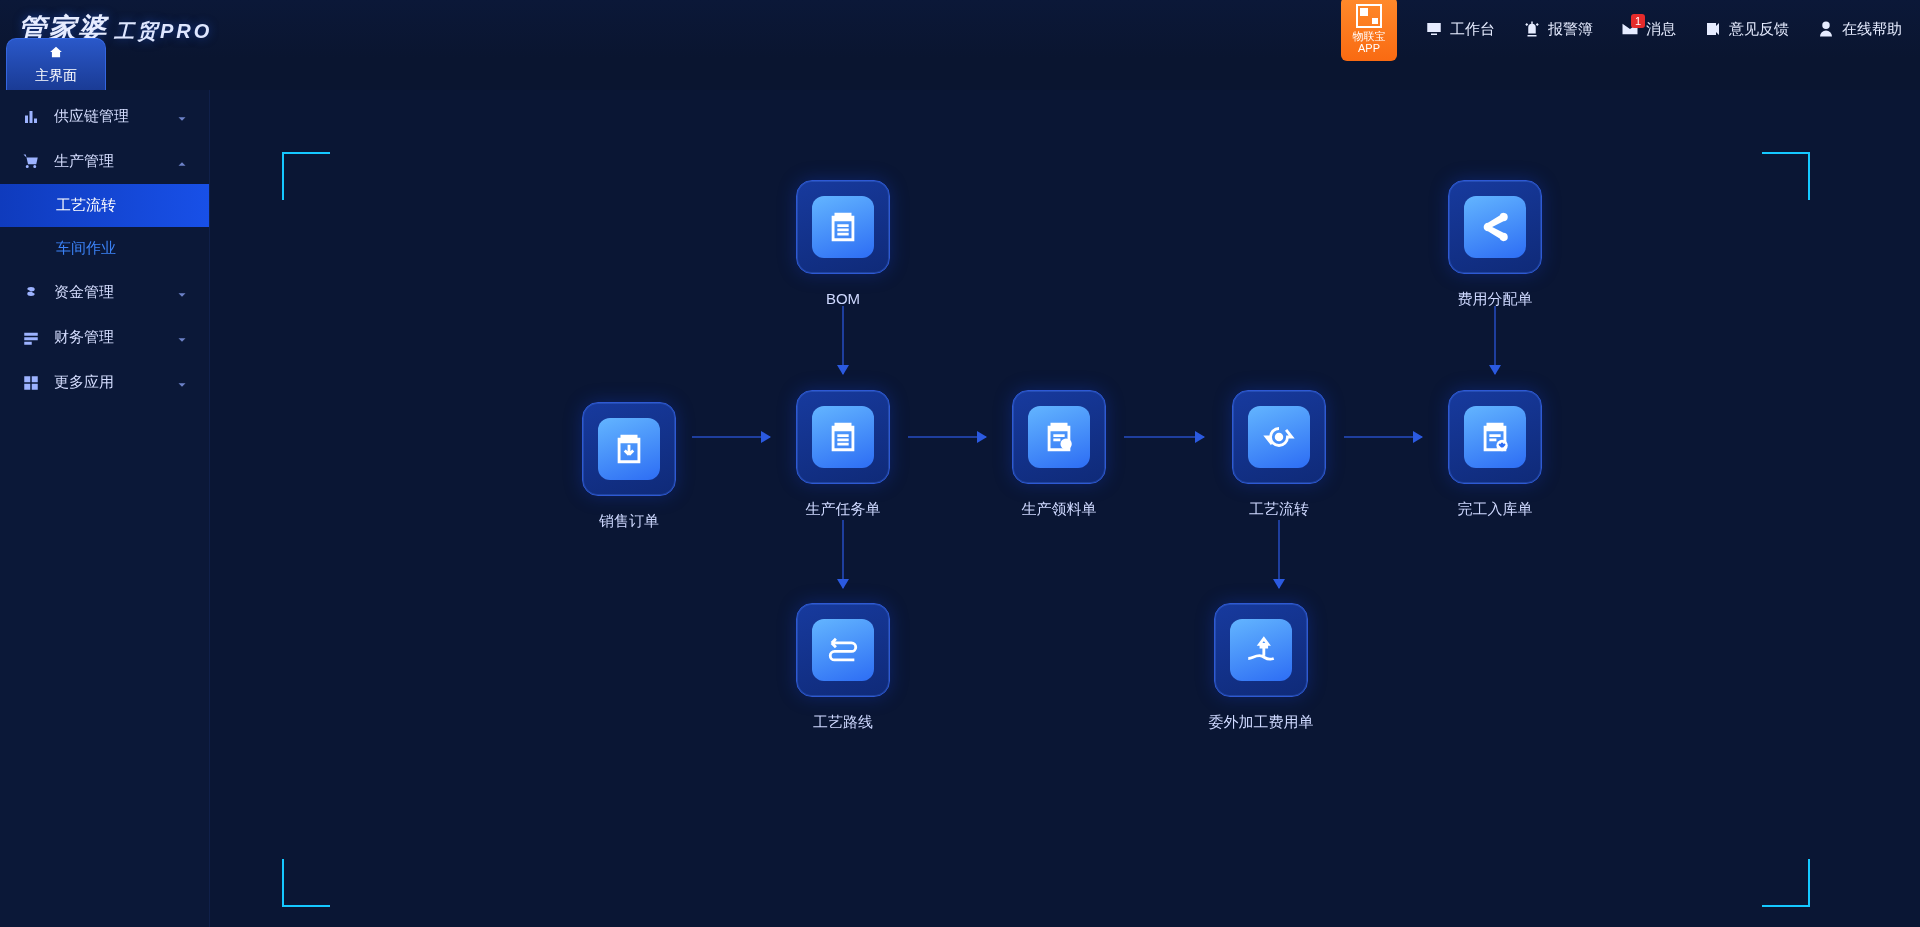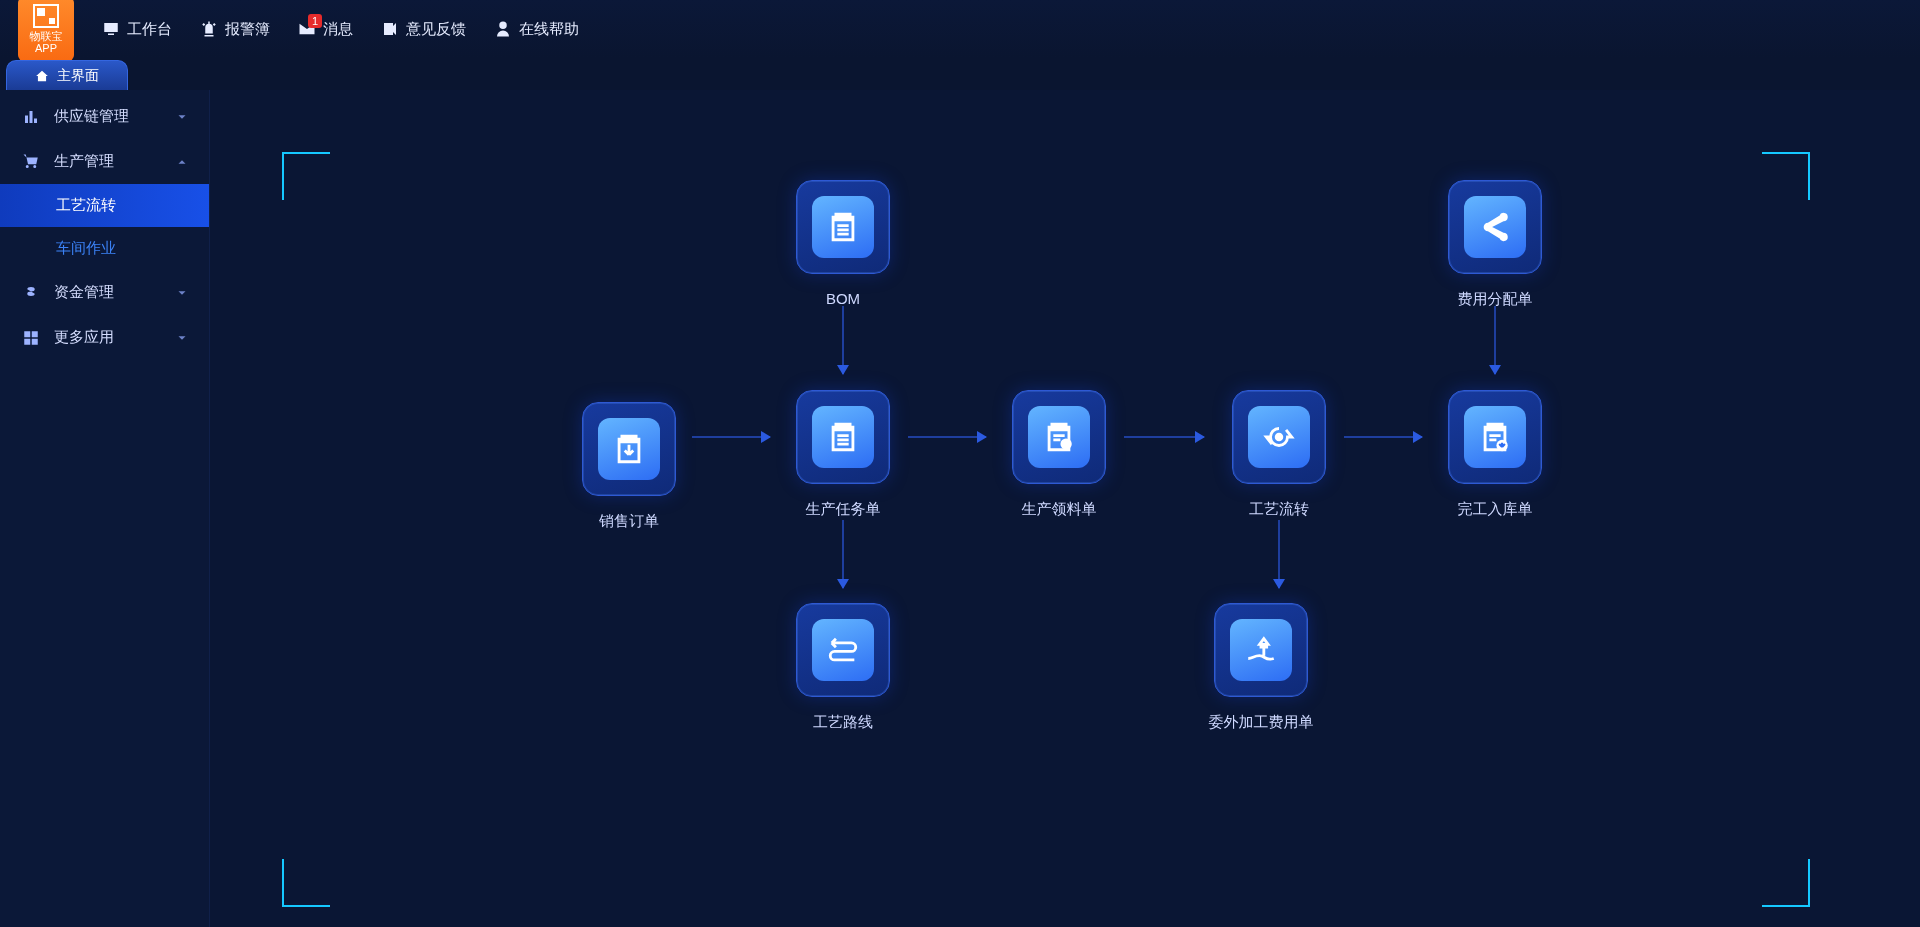--- a/index.html
+++ b/index.html
@@ -56,34 +56,34 @@
     min-width:14px; text-align:center; border-radius:3px; padding:0 2px;
   }
 
   
   .tabstrip { height:32px; display:flex; align-items:flex-end; padding-left:6px; }
   .tab {
     background: linear-gradient(#2a58c9,#1a3b95);
     color:#fff; font-size:14px;
     padding:6px 28px 5px; border-radius:10px 10px 0 0;
     display:flex; align-items:center; gap:8px; cursor:pointer;
-    border:1px solid #3466e0; border-bottom:none;
+    border:1px solid #3466e0; border-bottom:none;flex-direction:column;
   }
   .tab svg{width:14px;height:14px;fill:#fff;}
 
   
   .main { display:flex; height: calc(927px - 58px - 32px); }
   .sidebar {
     width: 210px;
     background: #0b1838;
     border-right:1px solid #10204a;
     padding-top:4px;
   }
   .side-item {
-    display:flex; align-items:center; justify-content:space-between;
+    display:flex; align-items:flex-end; justify-content:space-between;
     padding:13px 20px 13px 22px; font-size:15px; color:#d6deff; cursor:pointer;
   }
   .side-item .lbl { display:flex; align-items:center; gap:14px; }
   .side-item svg.mi { width:18px; height:18px; fill:#9db3ff; }
   .side-item svg.chev { width:14px; height:14px; fill:#6d82c8; }
   .subitems { background:#0b1838; }
   .subitem {
     padding:12px 10px 12px 56px; font-size:15px; color:#3b82f6; cursor:pointer; text-align:left;
   }
   .subitem.active {
@@ -136,20 +136,23 @@
   .arrow.v { width:2px; }
   .arrow.v::after{
     content:""; position:absolute; left:-5px; bottom:-1px;
     border-top:10px solid #2b5ae0; border-left:6px solid transparent; border-right:6px solid transparent;
   }
 </style>
 </head>
 <body>
 
 <div class="topbar">
+  <div class="brand">
+    <span>管家婆</span><small>工贸PRO</small>
+  </div>
   <div class="topnav">
     <div class="wlb-badge">
       <div class="qr"></div>
       <span>物联宝</span>
       <span>APP</span>
     </div>
     <div class="topnav-item">
       <svg viewBox="0 0 24 24">
           <path d="M3 4h18v12H3zM8 20h8v-2H8z"></path>
         </svg>
@@ -232,20 +235,31 @@
         <svg class="mi" viewBox="0 0 24 24">
             <path d="M12 2v20M7 7c0-2 2-3 5-3s5 1 5 3-2 3-5 3-5 1-5 3 2 3 5 3 5-1 5-3"></path>
           </svg>
         <span>资金管理</span>
       </span>
       <svg class="chev" viewBox="0 0 24 24">
           <path d="M6 9l6 6 6-6z"></path>
         </svg>
     </div>
 
+    <div class="side-item">
+      <span class="lbl">
+        <svg class="mi" viewBox="0 0 24 24">
+            <path d="M3 5h18v4H3zM3 11h18v4H3zM3 17h10v4H3z"></path>
+          </svg>
+        <span>财务管理</span>
+      </span>
+      <svg class="chev" viewBox="0 0 24 24">
+          <path d="M6 9l6 6 6-6z"></path>
+        </svg>
+    </div>
 
 
     <div class="side-item">
       <span class="lbl">
         <svg class="mi" viewBox="0 0 24 24">
             <path d="M3 3h8v8H3zM13 3h8v8h-8zM3 13h8v8H3zM13 13h8v8h-8z"></path>
           </svg>
         <span>更多应用</span>
       </span>
       <svg class="chev" viewBox="0 0 24 24">

